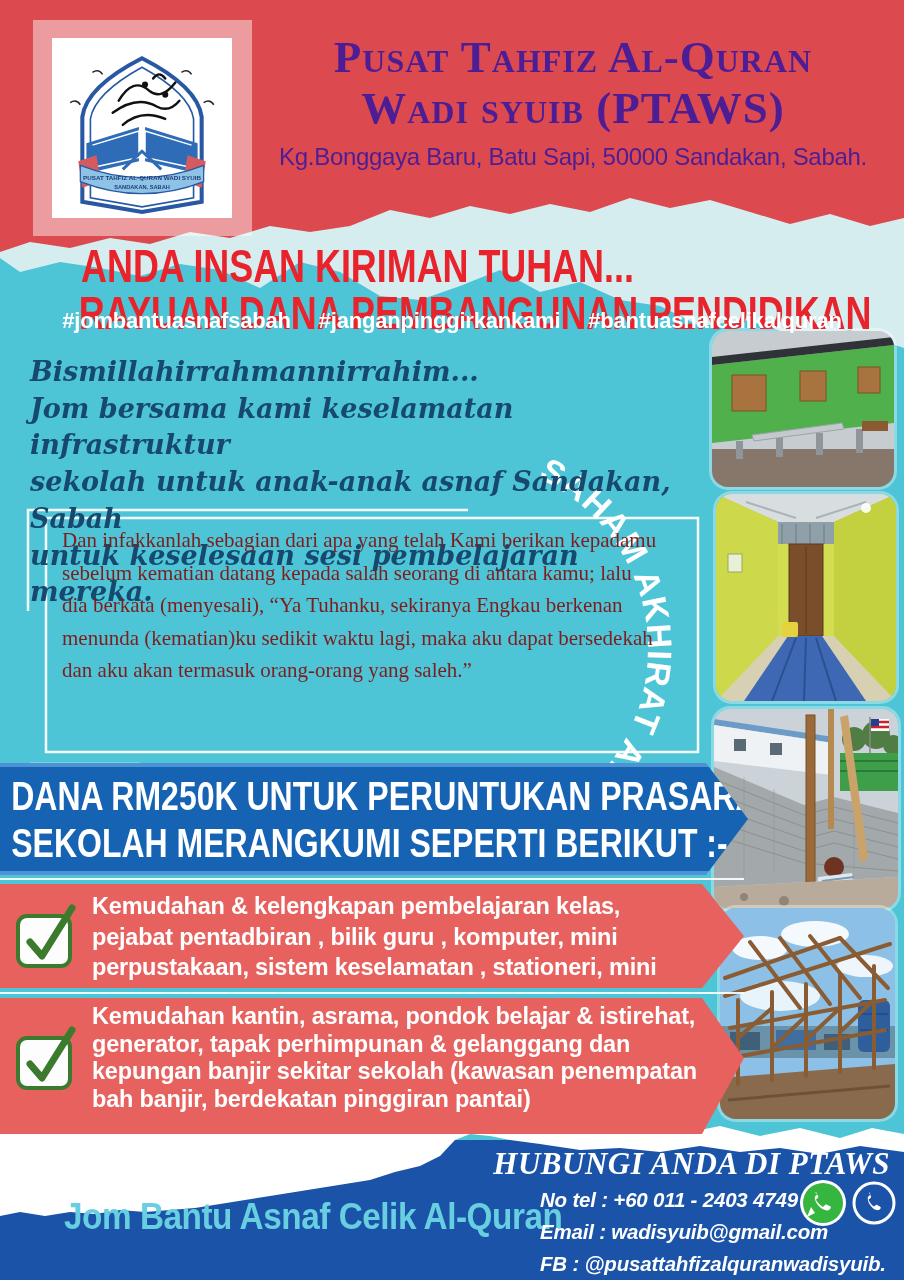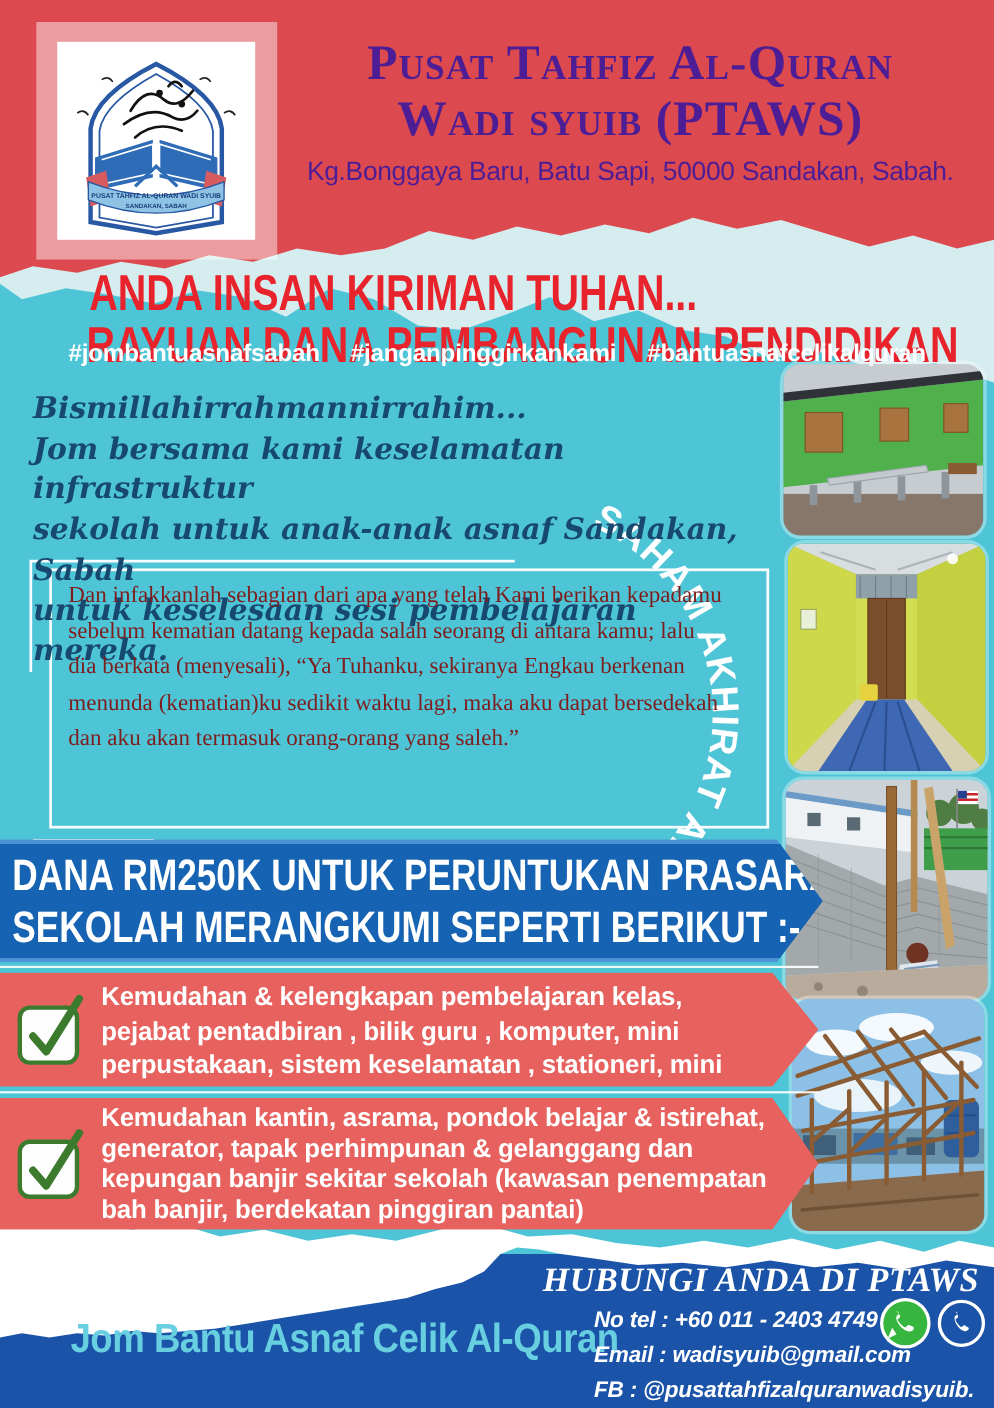--- a/index.html
+++ b/index.html
@@ -64,21 +64,21 @@
   .banner-inner { padding:10px 0 0 14px; color:#fff; font-weight:bold; font-size:40px;
     line-height:1.18; transform:scaleX(0.8); transform-origin:0 0; white-space:nowrap; }
 
   .rule { position:absolute; height:2px; background:rgba(255,255,255,0.9); z-index:5; }
   .r1 { left:0; top:878px; width:744px; }
   .r2 { left:0; top:992px; width:744px; }
 
   
   .check-item { position:absolute; left:0; width:744px; background:#e7625e; z-index:5; }
   .c1 { top:884px; height:104px; clip-path:polygon(0 0, 702px 0, 744px 52px, 702px 100%, 0 100%); }
-  .c2 { top:998px; height:120px; clip-path:polygon(0 0, 702px 0, 744px 60px, 702px 100%, 0 100%);padding-left:16px; }
+  .c2 { top:998px; height:136px; clip-path:polygon(0 0, 702px 0, 744px 60px, 702px 100%, 0 100%);padding-left:16px; }
   .checkbox { position:absolute; left:16px; top:18px; overflow:visible; }
   .c2 .checkbox { top:26px; }
   .check-text { position:absolute; left:92px; top:7px; width:614px; color:#fff;
     font-size:23.5px; font-weight:bold; line-height:1.3; letter-spacing:-0.2px; }
   .c2 .check-text { top:5px; line-height:1.18; }
 
   
   .footer-heading { position:absolute; left:420px; top:1146px; width:470px; z-index:6;
     text-align:right; color:#fff; font-family:"Liberation Serif", serif;
     font-style:italic; font-weight:bold; font-size:31px; letter-spacing:0.5px; }

